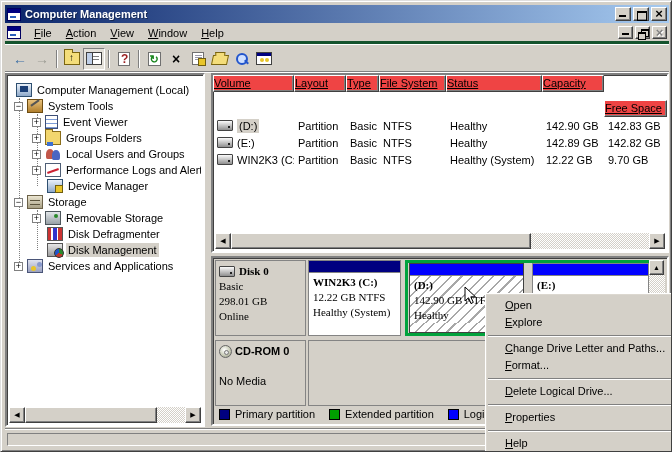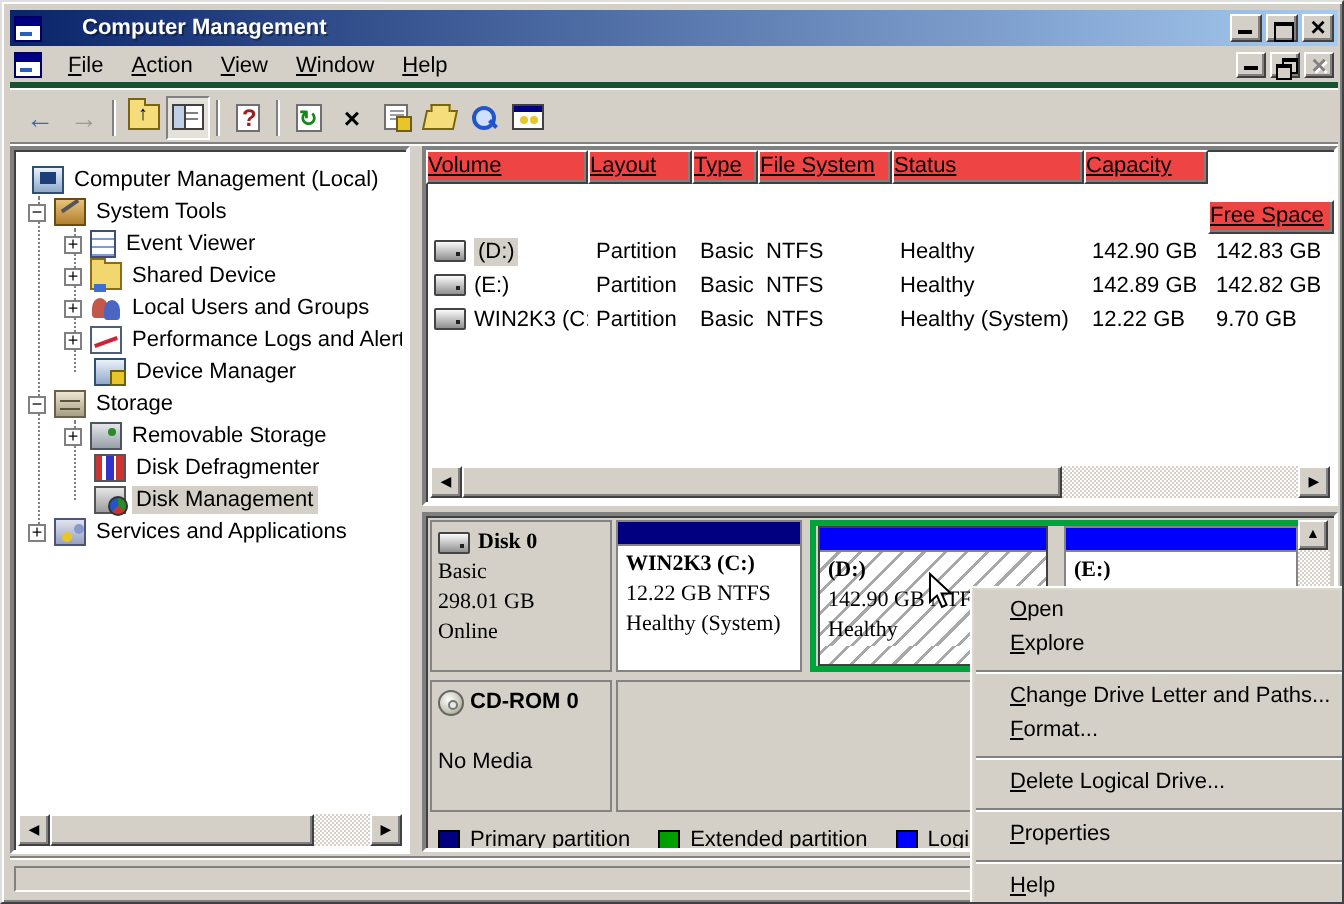--- a/index.html
+++ b/index.html
@@ -7,21 +7,21 @@
   body { font-family:"Liberation Sans", sans-serif; font-size:11px; color:#000; }
 
   #window { position:relative; width:672px; height:452px; background:#D4D0C8;
     border-top:1px solid #DFDFDF; border-left:1px solid #DFDFDF;
     border-right:1px solid #404040; border-bottom:1px solid #404040;
     box-shadow: inset 1px 1px 0 #fff, inset -1px -1px 0 #808080; overflow:hidden; }
 
   
   .titlebar { position:absolute; left:4px; top:4px; width:664px; height:18px;
     background:linear-gradient(90deg,#0A246A,#A6CAF0); display:flex; align-items:center; padding:0 2px; }
-  .title-text { color:#fff; font-weight:bold; font-size:11px; margin-left:20px; flex:1;
+  .title-text { color:#fff; font-weight:bold; font-size:11px; margin-left:4px; flex:1;
     text-shadow:1px 1px 0 rgba(0,0,0,.35); white-space:nowrap; }
   .app-ic { width:14px; height:13px; position:relative; background:#fff; border:1px solid #000060; flex:none; }
   .app-ic::before { content:""; position:absolute; left:0; top:0; right:0; height:4px; background:#000080; }
   .app-ic::after { content:""; position:absolute; left:2px; bottom:2px; width:6px; height:2px; background:#2a5fbb; }
   .cap-btn { width:16px; height:14px; margin-left:2px; background:#D4D0C8; position:relative; flex:none;
     border:1px solid; border-color:#fff #404040 #404040 #fff; box-shadow:inset -1px -1px 0 #808080;
     display:flex; align-items:center; justify-content:center; font-size:10px; font-weight:bold; }
   .g-min::after { content:""; position:absolute; left:3px; bottom:3px; width:7px; height:2px; background:#000; }
   .g-max::after { content:""; position:absolute; left:3px; top:3px; width:8px; height:7px; border:1px solid #000; border-top-width:2px; }
   .g-close::after { content:"×"; font-size:13px; line-height:10px; }
@@ -140,21 +140,21 @@
   .pstrip { height:12px; border-bottom:1px solid #848484; }
   .pbody { padding:2px 0 0 4px; }
   .pbody div { line-height:15px; white-space:nowrap; }
   .pname { font-weight:bold; }
   .ext-frame { position:absolute; top:0; height:100%; border:3px solid #00A23C; background:#D4D0C8; }
   .pcell.hatched .pbody, .pcell.hatched { background:repeating-linear-gradient(135deg,#fff 0 6px,#a8a8a8 6px 7.5px); }
   .pcell.hatched .pstrip { background-clip:padding-box; }
   .empty-cell { position:absolute; background:#D4D0C8; border:1px solid #848484; }
 
   
-  .legend { position:absolute; left:2px; right:2px; top:150px; height:18px; display:flex; align-items:flex-end; padding-left:4px; }
+  .legend { position:absolute; left:2px; right:2px; top:150px; height:18px; display:flex; align-items:flex-start; padding-left:4px; }
   .lg-item { display:flex; align-items:center; margin-right:14px; white-space:nowrap; }
   .lg-sq { width:11px; height:11px; border:1px solid #000; margin-right:5px; flex:none; }
 
   
   .statusbar { position:absolute; left:4px; top:427px; width:664px; height:19px; border-top:1px solid #808080; box-shadow:inset 0 1px 0 #fff; }
   .status-panel { position:absolute; left:2px; top:4px; right:4px; height:13px; border:1px solid; border-color:#808080 #fff #fff #808080; }
 
   
   .context-menu { position:absolute; left:484px; top:292px; width:200px; height:162px; background:#D4D0C8; z-index:100;
     border:1px solid; border-color:#fff #404040 #404040 #fff; box-shadow:inset -1px -1px 0 #808080, inset 1px 1px 0 #dcd8d0; padding-top:3px; }
@@ -249,21 +249,21 @@
             <span class="tlabel">System Tools</span>
           </div>
           <div class="tree-row" style="padding-left: 23px;">
             <span class="texp">+</span>
             <span class="ti ti-event-viewer"></span>
             <span class="tlabel">Event Viewer</span>
           </div>
           <div class="tree-row" style="padding-left: 23px;">
             <span class="texp">+</span>
             <span class="ti ti-shared-folders"></span>
-            <span class="tlabel">Shared Device</span>
+            <span class="tlabel">Groups Folders</span>
           </div>
           <div class="tree-row" style="padding-left: 23px;">
             <span class="texp">+</span>
             <span class="ti ti-users"></span>
             <span class="tlabel">Local Users and Groups</span>
           </div>
           <div class="tree-row" style="padding-left: 23px;">
             <span class="texp">+</span>
             <span class="ti ti-performance"></span>
             <span class="tlabel">Performance Logs and Alerts</span>

